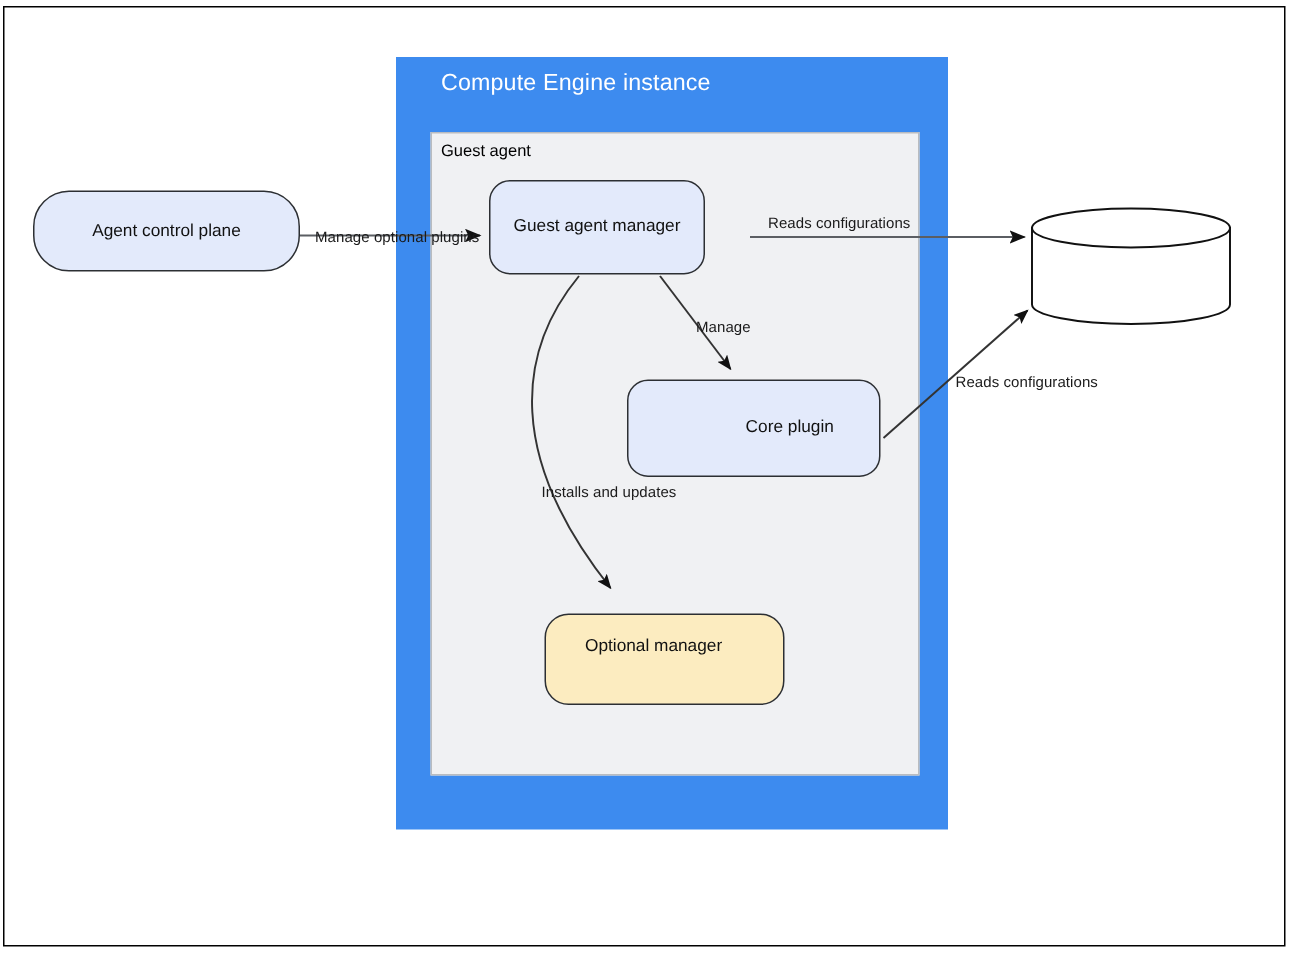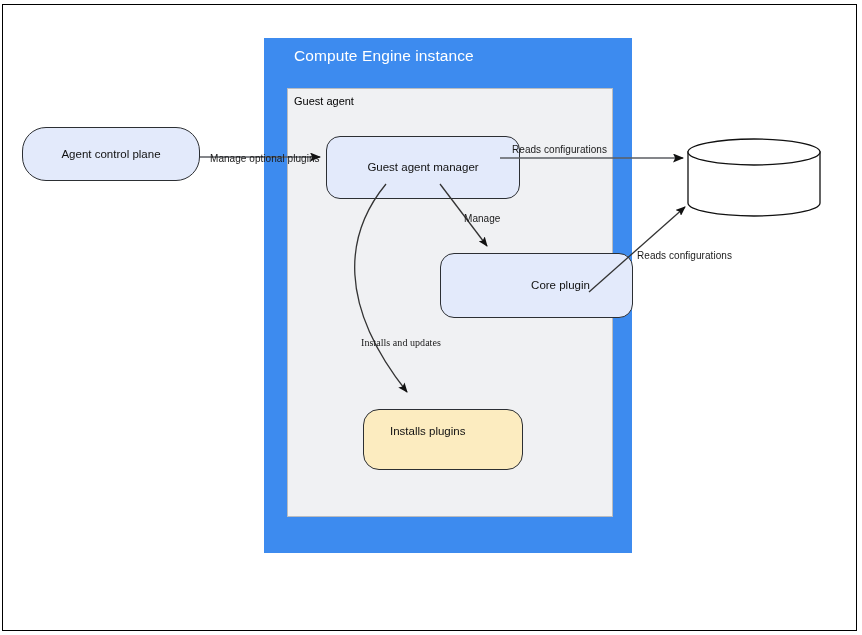--- a/index.html
+++ b/index.html
@@ -89,29 +89,28 @@
   #node-acp {
     left: 22px;
     top: 127px;
     width: 178px;
     height: 54px;
     border-radius: 24px;
   }
   #node-gam {
     left: 326px;
     top: 120px;
-    width: 194px;
+    width: 144px;
     height: 63px;
     border-radius: 14px;
-    margin-top: 16px;
   }
   #node-core {
-    left: 440px;
+    left: 418px;
     top: 253px;
-    width: 193px;
+    width: 169px;
     height: 65px;
     border-radius: 14px;
     padding-left: 48px;
   }
   #node-optional {
     left: 363px;
     top: 409px;
     width: 160px;
     height: 61px;
     border-radius: 16px;
@@ -136,21 +135,21 @@
   .edge-label {
     position: absolute;
     font-size: 10px;
     color: #1a1a1a;
     white-space: nowrap;
     letter-spacing: 0.05px;
   }
   #lbl-manage-optional { left: 210px; top: 153px; }
   #lbl-reads-top      { left: 512px; top: 144px; }
   #lbl-manages        { left: 464px; top: 213px; }
-  #lbl-installs       { left: 361px; top: 337px; font-family: Liberation Serif, serif; }
+  #lbl-installs       { left: 361px; top: 323px; }
   #lbl-reads-bottom   { left: 637px; top: 250px; }
   #metadata-label {
     position: absolute;
     left: 688px;
     top: 170px;
     width: 132px;
     text-align: center;
     font-size: 11.5px;
     color: #111111;
     white-space: nowrap;
@@ -169,21 +168,21 @@
   <div id="guest-agent"></div>
   <div id="ga-title">Guest agent</div>
 
   <div class="node blue" id="node-acp">Agent control plane</div>
 
   <div class="node blue" id="node-gam">Guest agent manager</div>
 
   <div class="node blue" id="node-core">Core plugin</div>
 
   <div class="node yellow" id="node-optional">
-    <span class="line">Installs plugins</span>
+    <span class="line">Optional manager</span>
   </div>
 
   <div id="metadata-label">Metadata server</div>
 
   <svg id="overlay" viewBox="0 0 862 635">
     <defs>
       <marker id="arrow-black" markerWidth="11" markerHeight="9" refX="10" refY="4.5" orient="auto" markerUnits="userSpaceOnUse">
         <path d="M0,0 L11,4.5 L0,9 L2.2,4.5 z" fill="#111111"></path>
       </marker>
       <marker id="arrow-black-sm" markerWidth="10" markerHeight="8" refX="9" refY="4" orient="auto" markerUnits="userSpaceOnUse">

